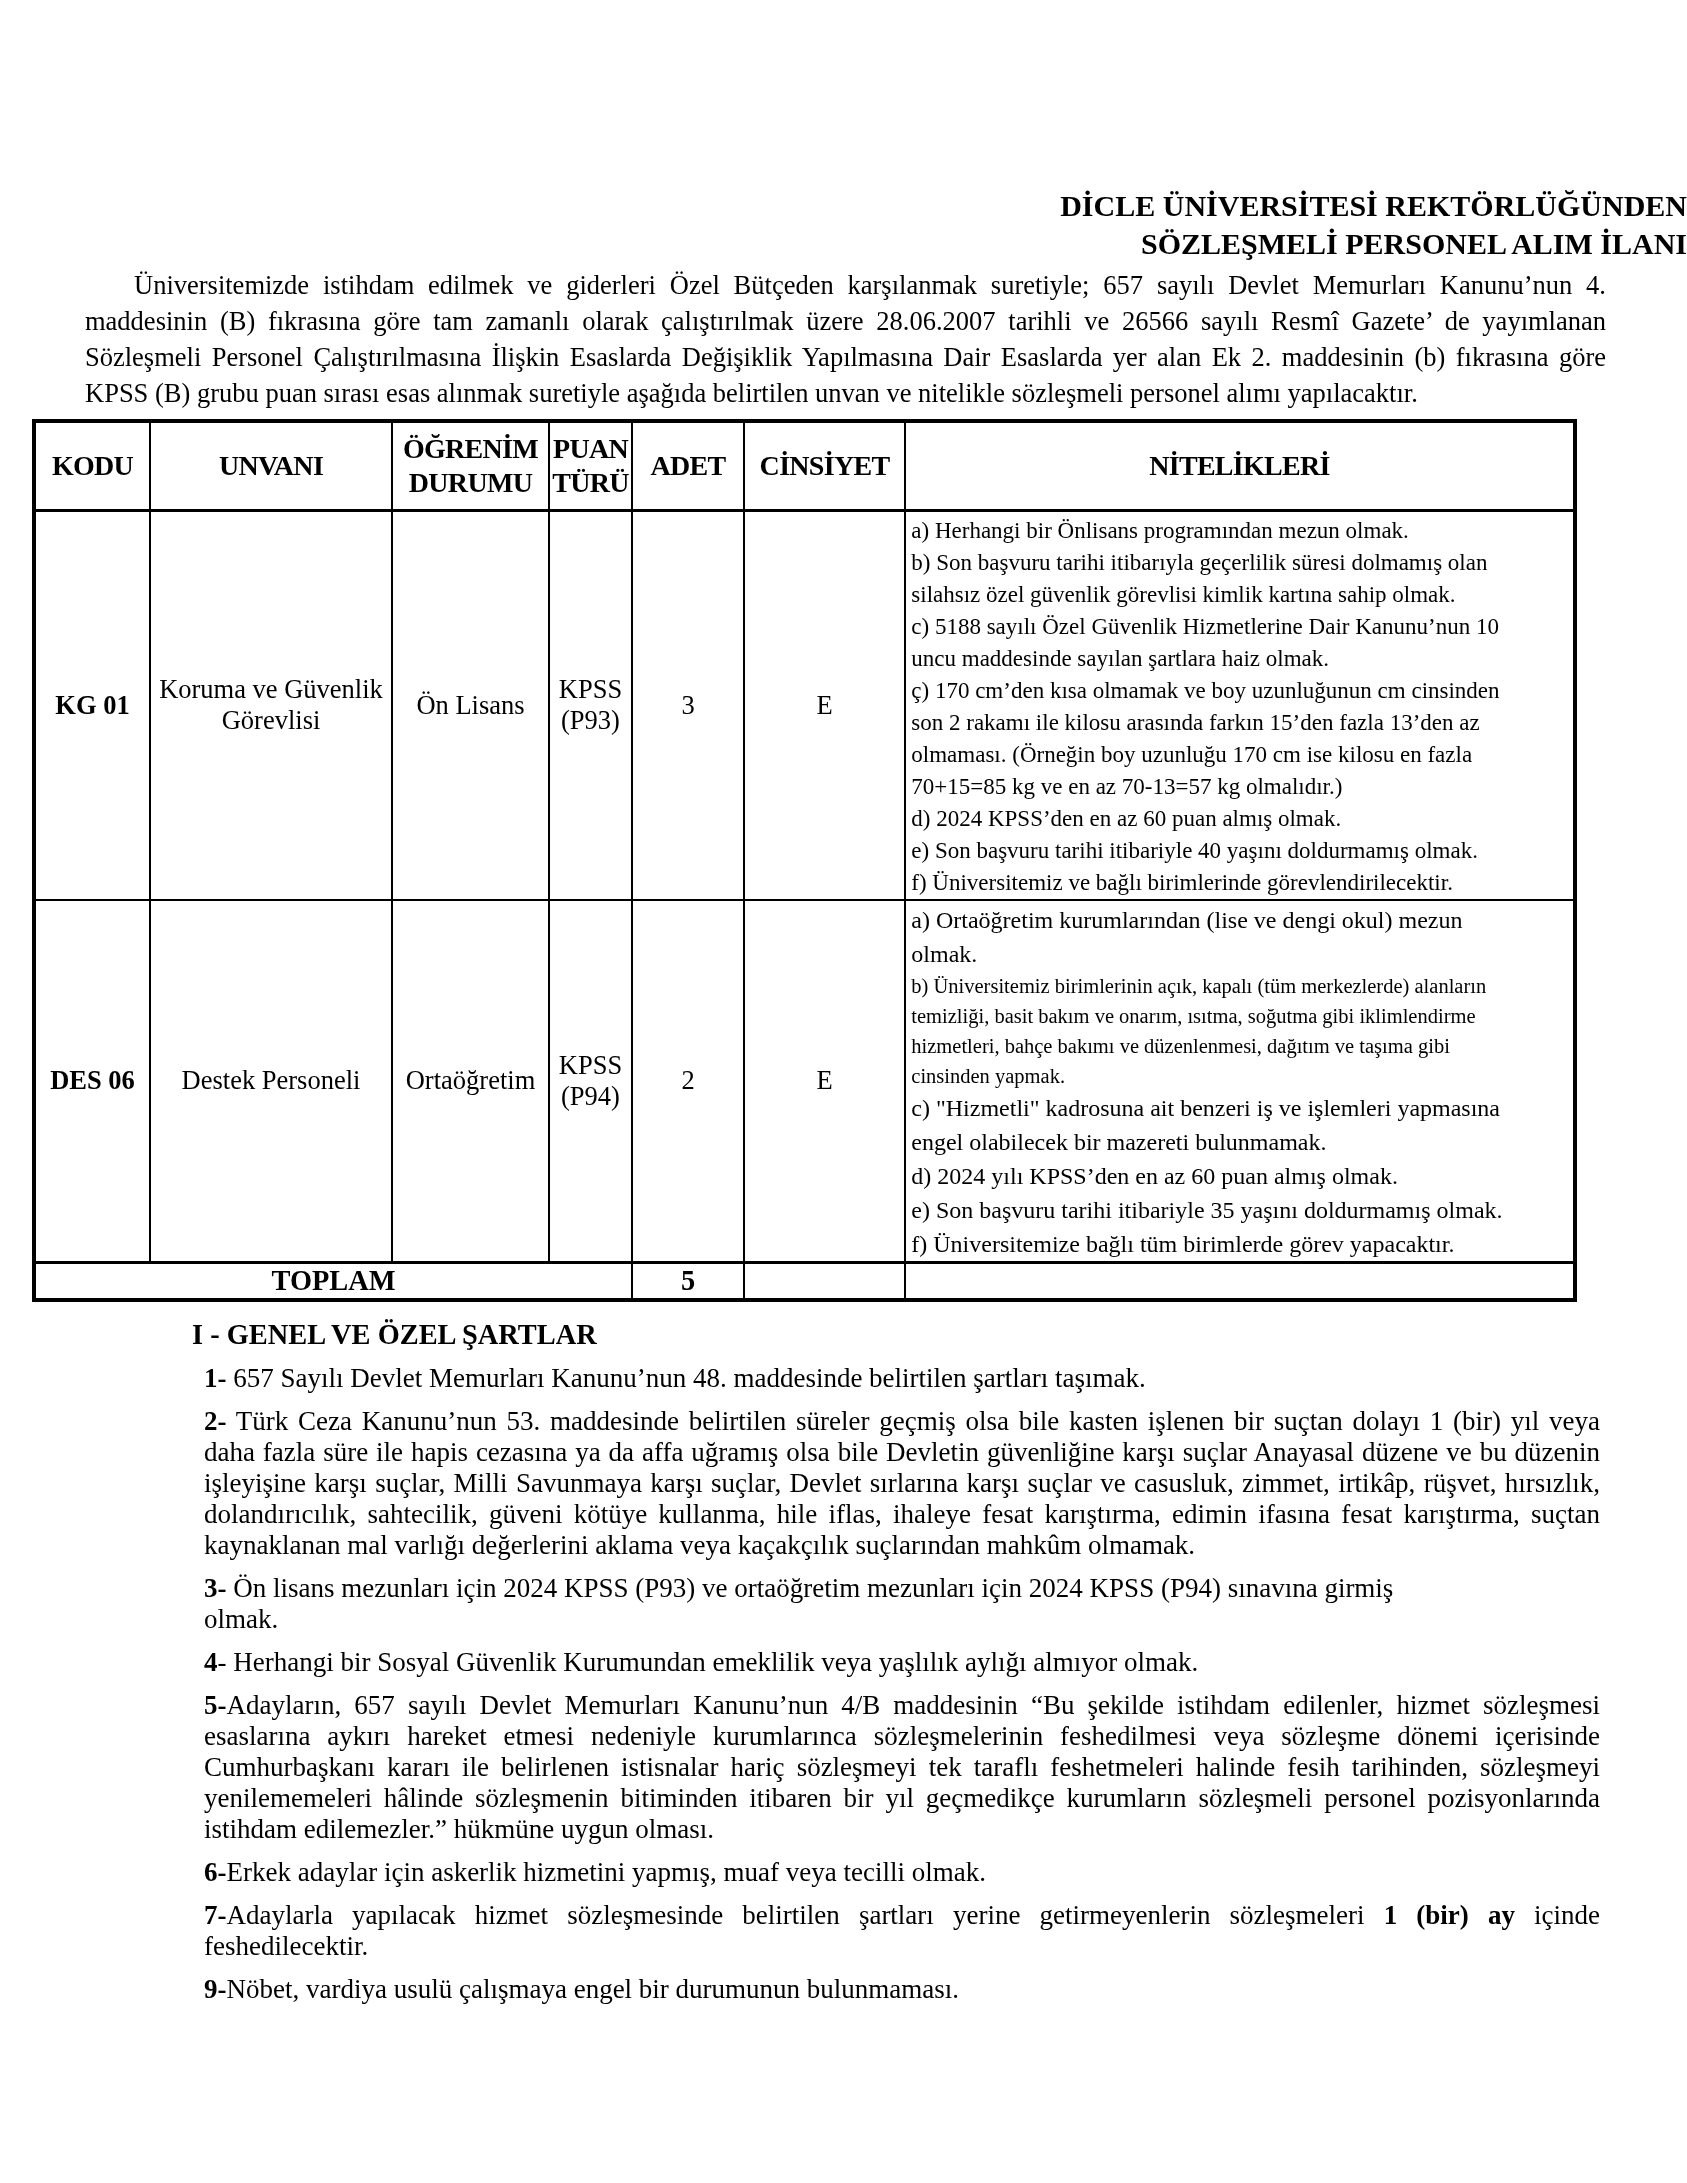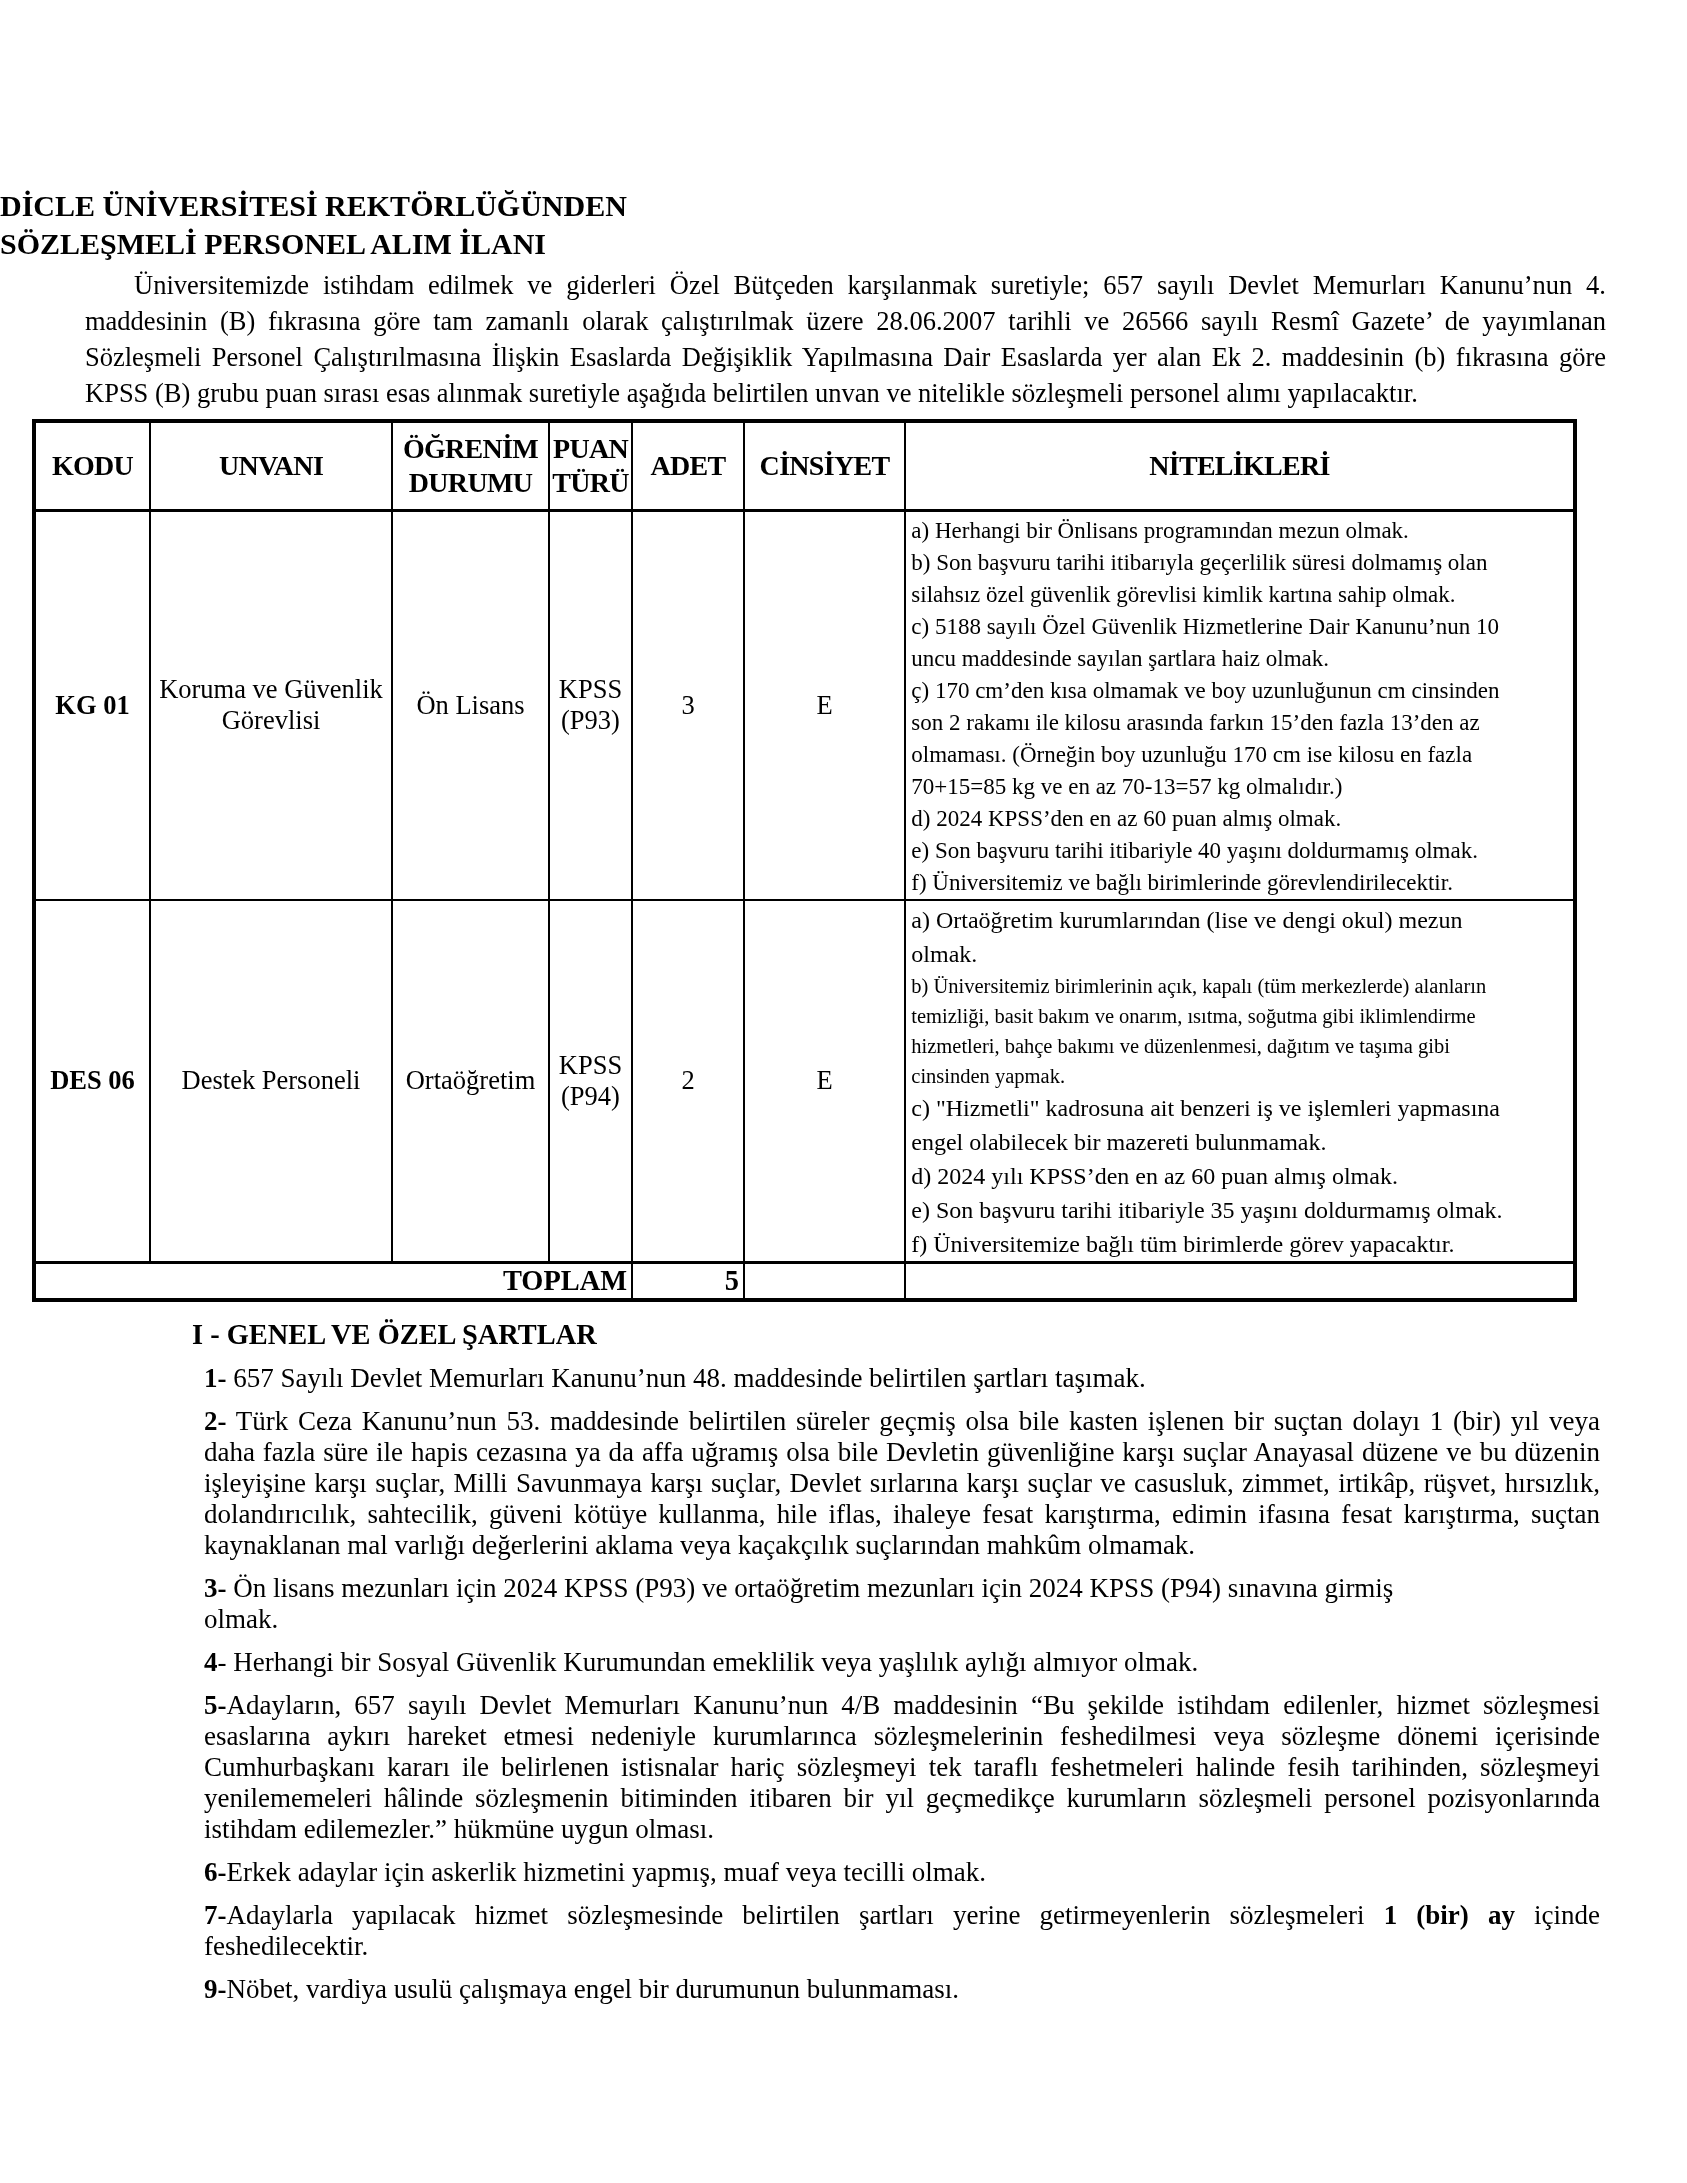--- a/index.html
+++ b/index.html
@@ -1,40 +1,40 @@
 <!DOCTYPE html>
 <html style="font-size:10.6px"><head>
 <meta charset="utf-8">
 <style>
   html,body{margin:0;padding:0}
   body{
     width:1687px;height:2183px;background:#ffffff;color:#000;
     font-family:"Liberation Serif","DejaVu Serif",serif;overflow:hidden;
   }
-  .title{text-align:left;font-weight:bold;font-size:30px;line-height:38px}
+  .title{text-align:right;font-weight:bold;font-size:30px;line-height:38px}
   .title.first{padding-top:187px}
   .intro{margin:4px 81px 0 85px;font-size:26.5px;line-height:36px;text-align:justify;text-indent:49px}
 
   table.positions{border-collapse:collapse;table-layout:fixed;width:1542px;margin:8px 0 0 32px;border:4px solid #000}
   .positions th,.positions td{border:2px solid #000;vertical-align:middle;padding:0 4px}
   .positions thead th{
     font-size:28px;font-weight:bold;text-align:center;line-height:34px;
     letter-spacing:-0.7px;border-bottom:3.3px solid #000;height:86px;padding:0 1.3px
   }
   td.val{text-align:center;font-size:26.5px}
   td.kodu{font-weight:bold}
   tr.r1{height:389px}
   tr.r2{height:360px}
   td.nitel{vertical-align:top;padding:2.6px 2.6px 0 5.3px;overflow:hidden}
   .r1 td.nitel .ln{font-size:23px;line-height:32px;white-space:nowrap}
   .r2 td.nitel .ln{font-size:24px;line-height:34px;white-space:nowrap}
   .r2 td.nitel .ln.small{font-size:20.5px;line-height:30px}
   tr.toplam{height:37px}
   tr.toplam td{border-top:3.3px solid #000}
-  .toplam-cell{font-weight:bold;font-size:28.4px;text-align:right;line-height:1.1}
+  .toplam-cell{font-weight:bold;font-size:28.4px;text-align:center;line-height:1.1}
 
   .sec-heading{margin:17px 0 0 192px;font-size:28.4px;font-weight:bold}
   .genel{margin:9.3px 0 0 192px;width:1420px}
   .genel p{margin:12px;font-size:27px;line-height:31px;text-align:justify}
   .genel .num{font-weight:bold}
   .genel .mid{font-weight:bold}
   .block{display:block}
 </style>
 </head>
 <body>

